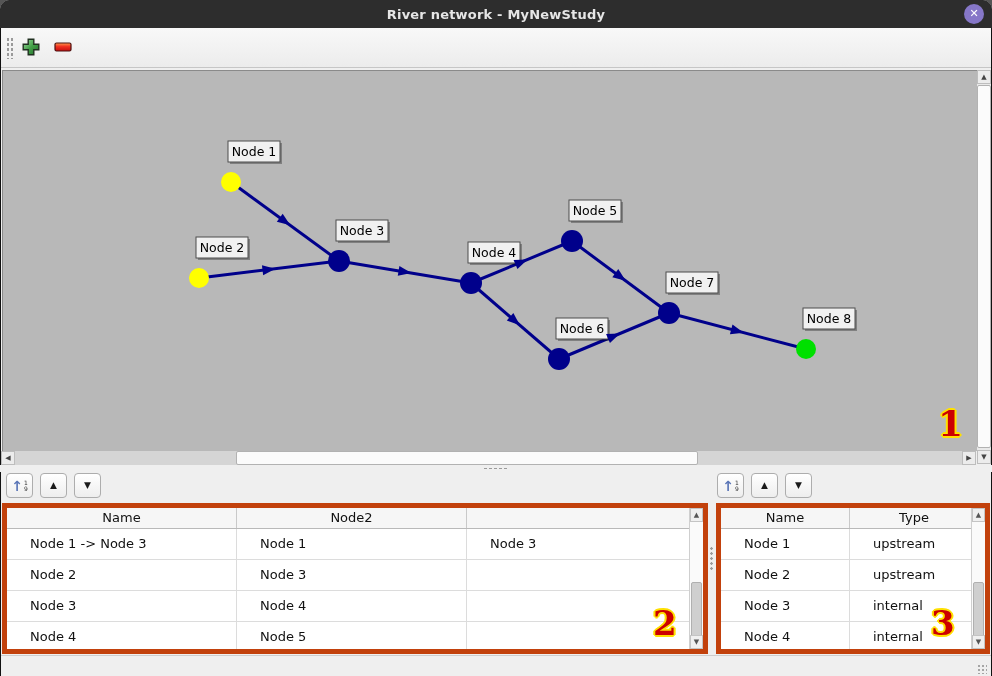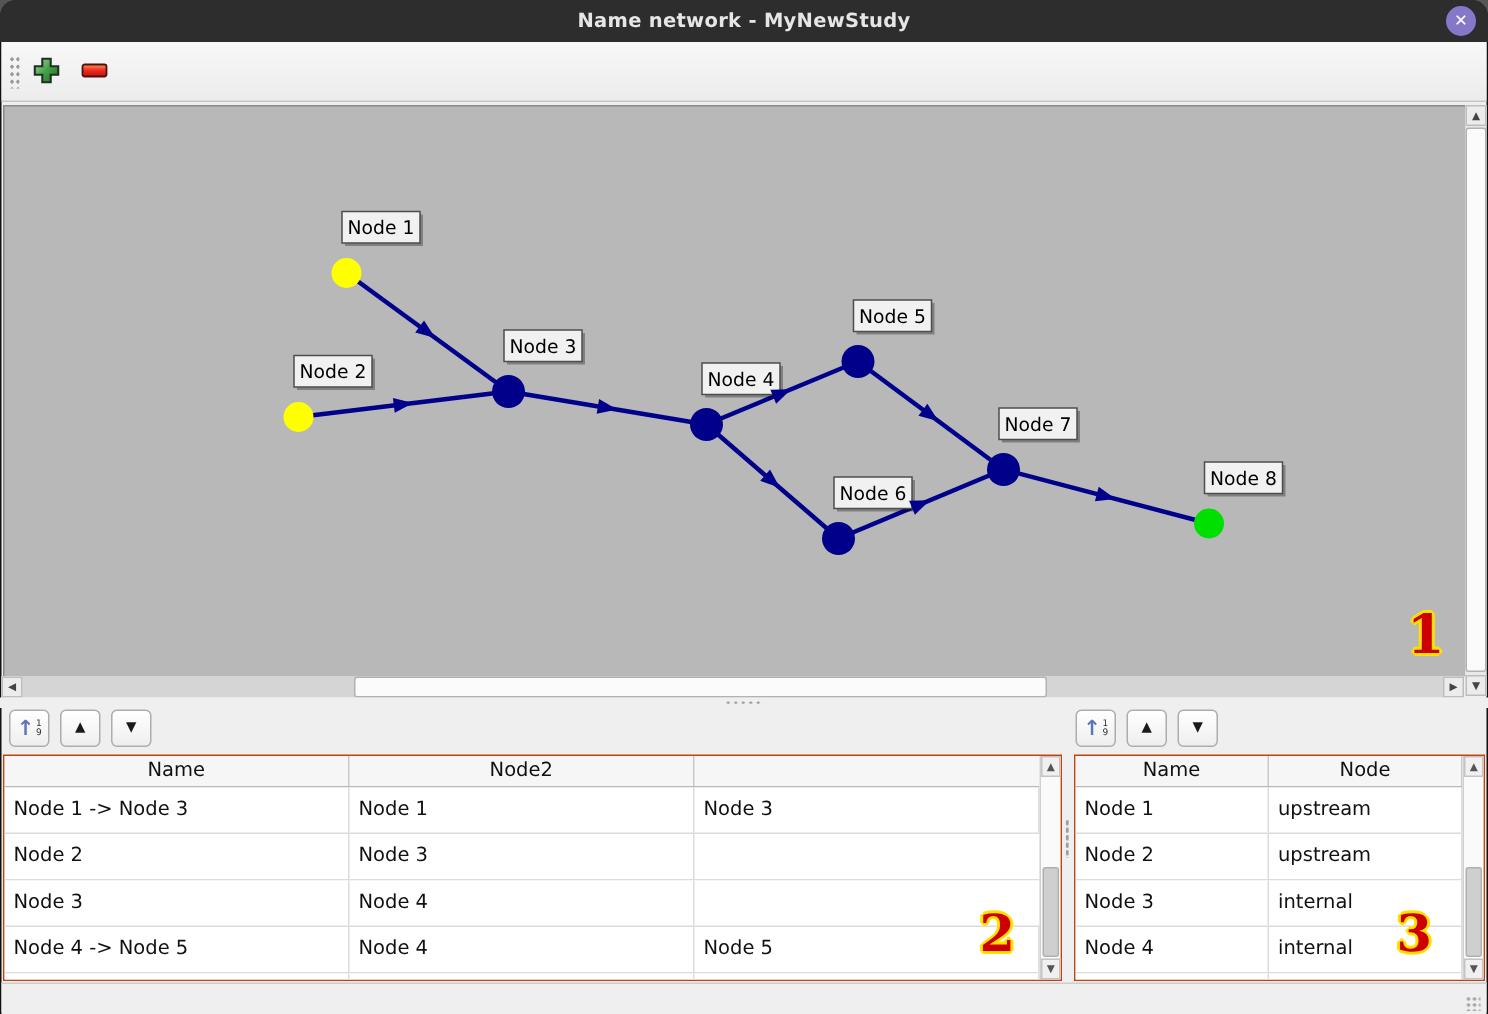--- a/index.html
+++ b/index.html
@@ -53,48 +53,48 @@
   .row-toolbar{position:absolute;top:473px;height:26px;display:flex;gap:7px;}
   .rt-left{left:6px;}
   .rt-right{left:717px;}
   .sm-btn{width:27px;height:25px;background:linear-gradient(#ffffff,#eeeeee);border:1px solid #adadad;
           border-radius:4px;box-sizing:border-box;display:flex;align-items:center;justify-content:center;cursor:pointer;}
   .tri{font-size:9px;color:#1a1a1a;line-height:1;}
   .sort-ic{display:flex;align-items:center;line-height:1;}
   .sort-ic .arr{color:#5b76b7;font-size:14px;font-weight:bold;}
   .sort-ic .digits{display:flex;flex-direction:column;font-size:6px;color:#333;margin-left:1px;}
   
-  .table-box{position:absolute;top:503px;height:151px;background:#fff;border:1px solid #c2410c;
+  .table-box{position:absolute;top:503px;height:151px;background:#fff;border:5px solid #c2410c;
              box-sizing:border-box;overflow:hidden;}
   .tb-left{left:2px;width:706px;}
   .tb-right{left:716px;width:274px;}
   .t-header{display:grid;height:20px;background:#f6f6f6;border-bottom:1px solid #b9b9b9;}
   .t-header .hcell{font-size:13px;color:#111;text-align:center;line-height:19px;border-right:1px solid #c9c9c9;overflow:hidden;}
   .t-rows .row{display:grid;height:30px;border-bottom:1px solid #dcdcdc;background:#fff;}
-  .t-rows .cell{font-size:13px;color:#111;line-height:29px;padding-left:6px;border-right:1px solid #dcdcdc;overflow:hidden;white-space:nowrap;}
+  .t-rows .cell{font-size:13px;color:#111;line-height:29px;padding-left:23px;border-right:1px solid #dcdcdc;overflow:hidden;white-space:nowrap;}
   .cols-left{grid-template-columns:230px 230px 230px;}
   .cols-right{grid-template-columns:129px 129px;}
   .t-body{position:absolute;left:0;top:0;right:14px;bottom:0;}
   
   .statusbar{position:absolute;left:1px;top:655px;width:990px;height:21px;background:#efefef;border-top:1px solid #cdcdcd;}
   .resize-grip{position:absolute;right:4px;bottom:3px;width:10px;height:10px;
         background-image:radial-gradient(#a5a5a5 1px,transparent 1.2px);background-size:4px 4px;}
   
   .annotation{position:absolute;font-family:"DejaVu Serif","Liberation Serif",serif;font-weight:bold;
       font-size:36px;color:#cc0000;line-height:1;
       text-shadow:-2px 0 #ffe000,2px 0 #ffe000,0 -2px #ffe000,0 2px #ffe000,
                   -1px -1px #ffe000,1px 1px #ffe000,-1px 1px #ffe000,1px -1px #ffe000;}
 </style>
 </head>
 <body>
 
 <div id="window">
 
   <div class="titlebar">
-    <span class="title-text">Name network - MyNewStudy</span>
+    <span class="title-text">River network - MyNewStudy</span>
     <div class="close-btn">✕</div>
   </div>
 
   <div class="toolbar">
     <div class="grip"></div>
     <div class="tb-btn tb-add">
       <svg width="18" height="18" viewBox="0 0 18 18">
         <defs>
           <linearGradient id="gplus" x1="0" y1="0" x2="1" y2="1">
             <stop offset="0" stop-color="#9fd9a4"></stop>
@@ -241,21 +241,20 @@
           </div>
           <div class="row cols-left">
             <div class="cell">Node 2</div>
             <div class="cell">Node 3</div>
           </div>
           <div class="row cols-left">
             <div class="cell">Node 3</div>
             <div class="cell">Node 4</div>
           </div>
           <div class="row cols-left">
-            <div class="cell">Node 4 -&gt; Node 5</div>
             <div class="cell">Node 4</div>
             <div class="cell">Node 5</div>
           </div>
           <div class="row cols-left">
             <div class="cell"></div>
             <div class="cell"></div>
             <div class="cell"></div>
           </div>
         </div>
     </div>
@@ -263,21 +262,21 @@
       <div class="arrow a-up">▲</div>
       <div class="thumb"></div>
       <div class="arrow a-down">▼</div>
     </div>
   </div>
 
   <div class="table-box tb-right">
     <div class="t-body">
       <div class="t-header cols-right">
         <div class="hcell">Name</div>
-        <div class="hcell">Node</div>
+        <div class="hcell">Type</div>
       </div>
       <div class="t-rows" id="right-rows">
           <div class="row cols-right">
             <div class="cell">Node 1</div>
             <div class="cell">upstream</div>
           </div>
           <div class="row cols-right">
             <div class="cell">Node 2</div>
             <div class="cell">upstream</div>
           </div>

